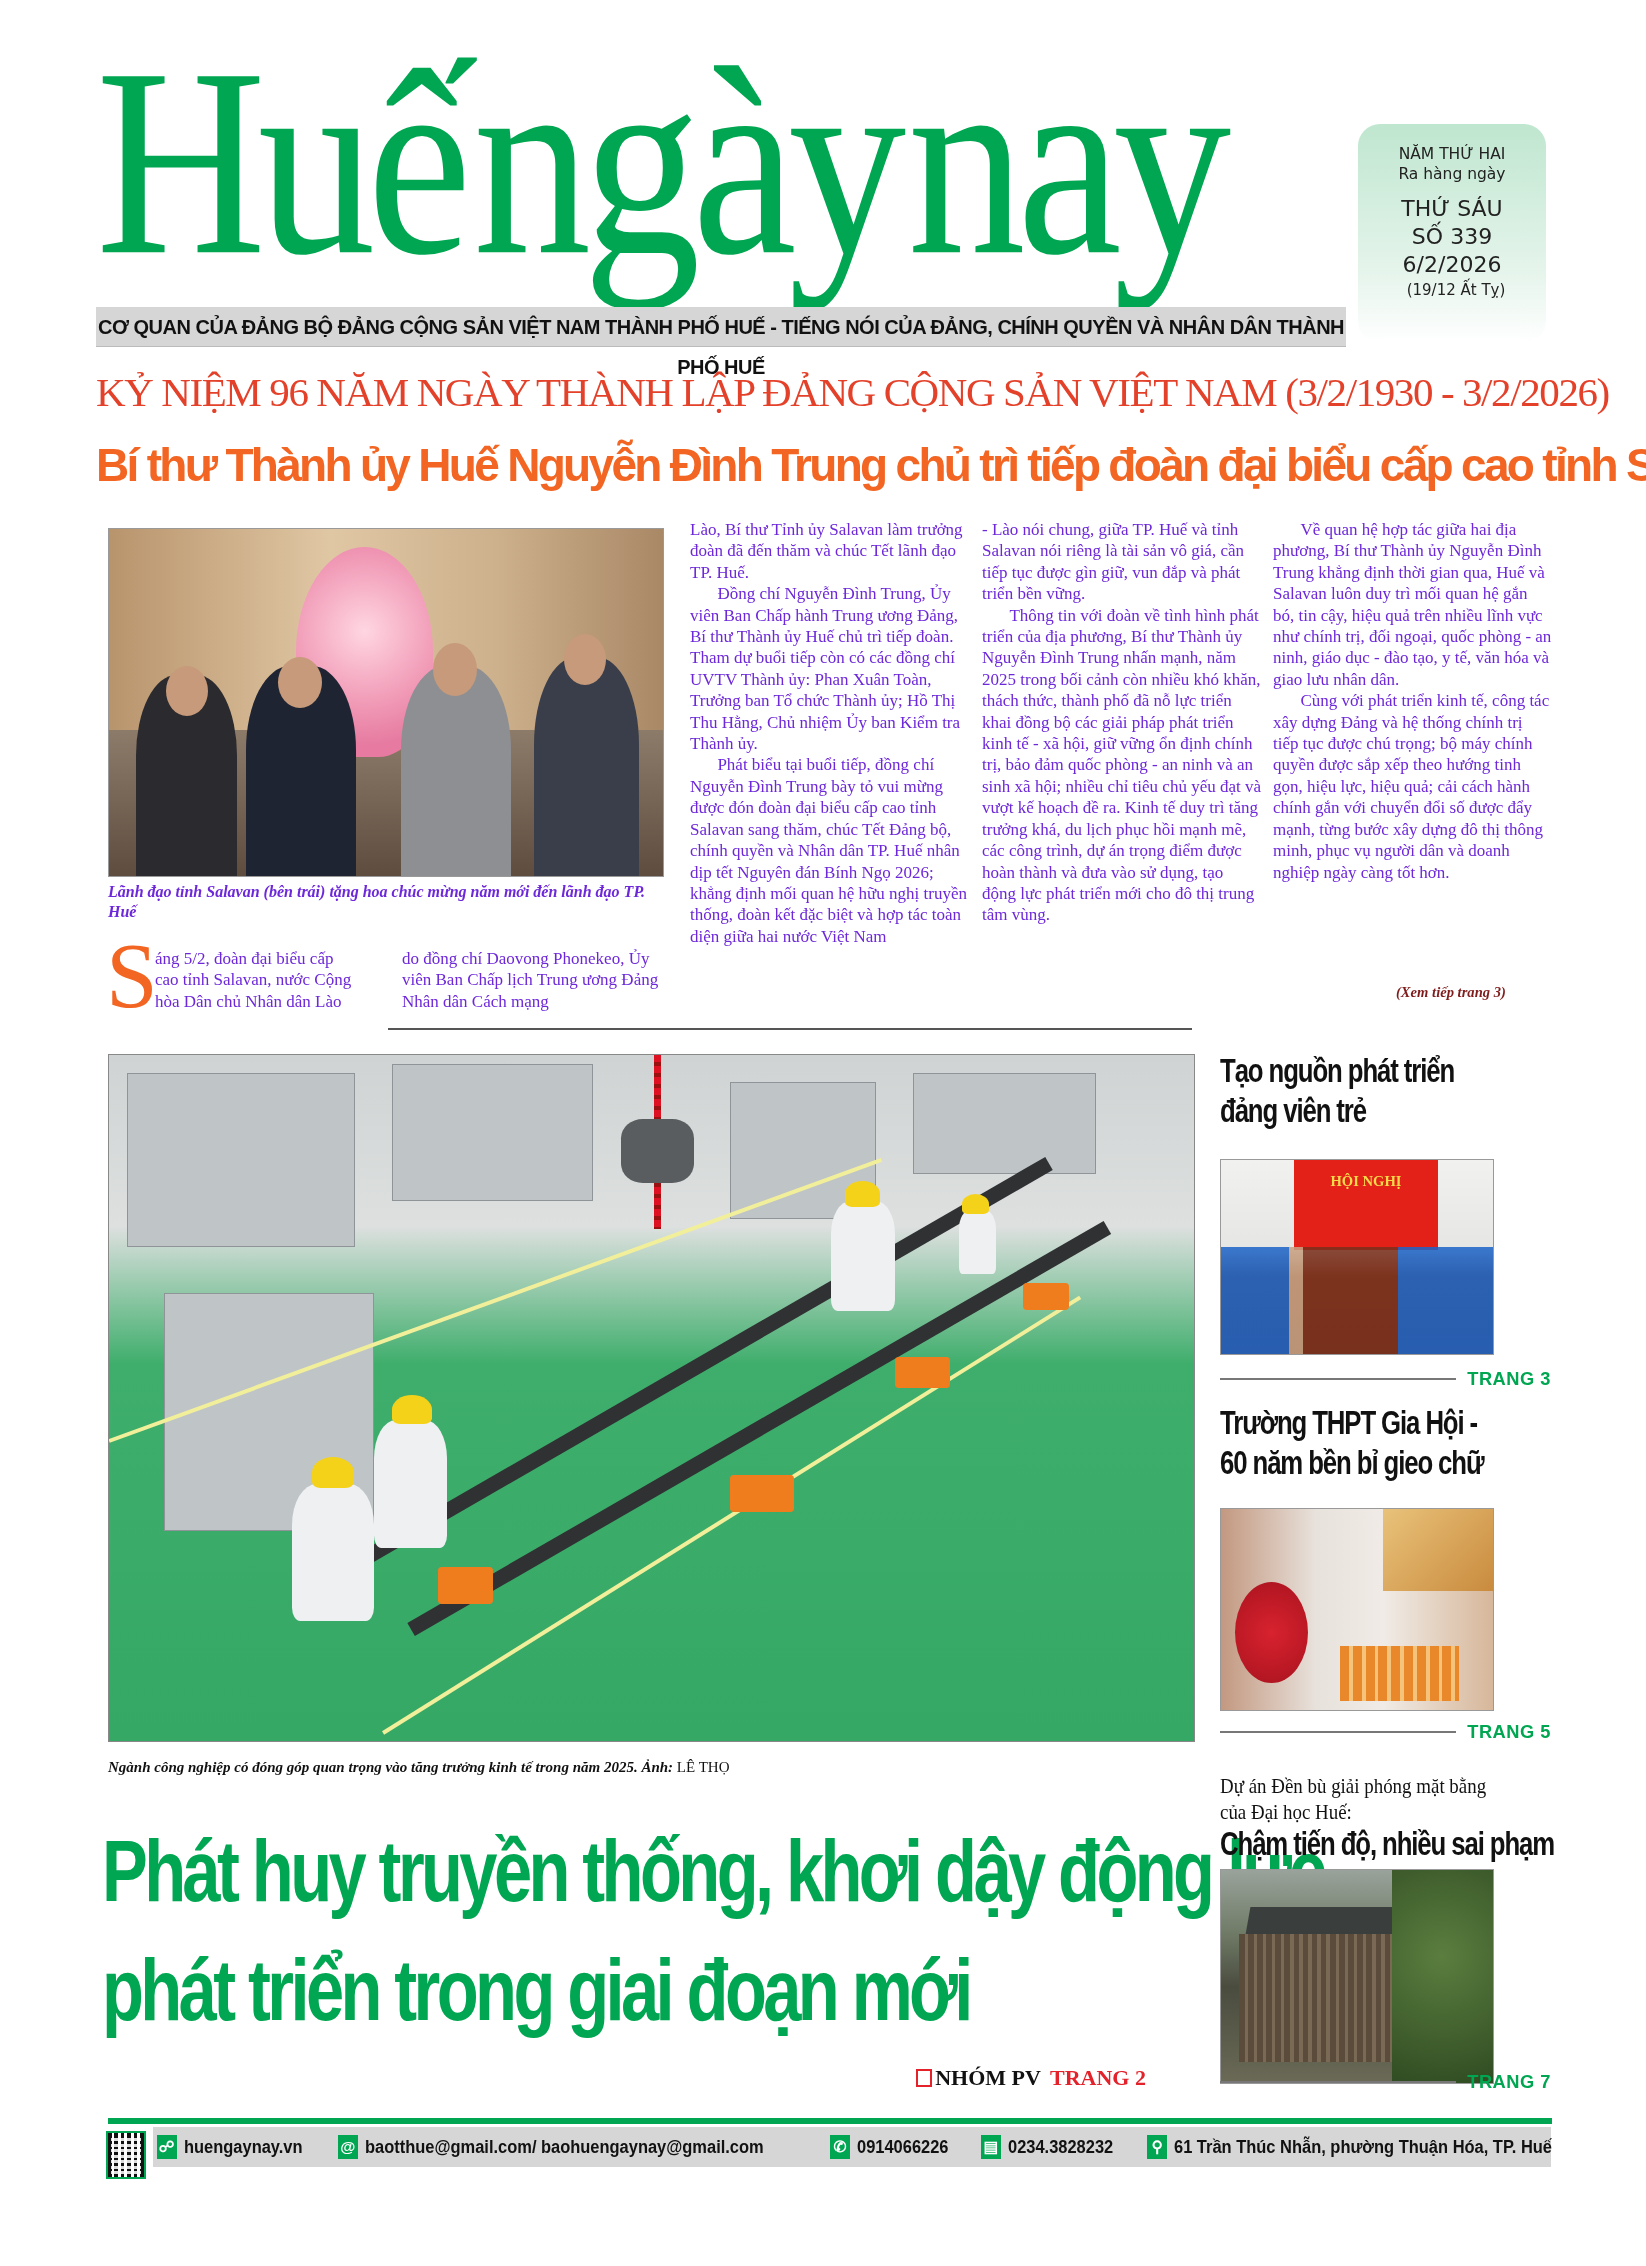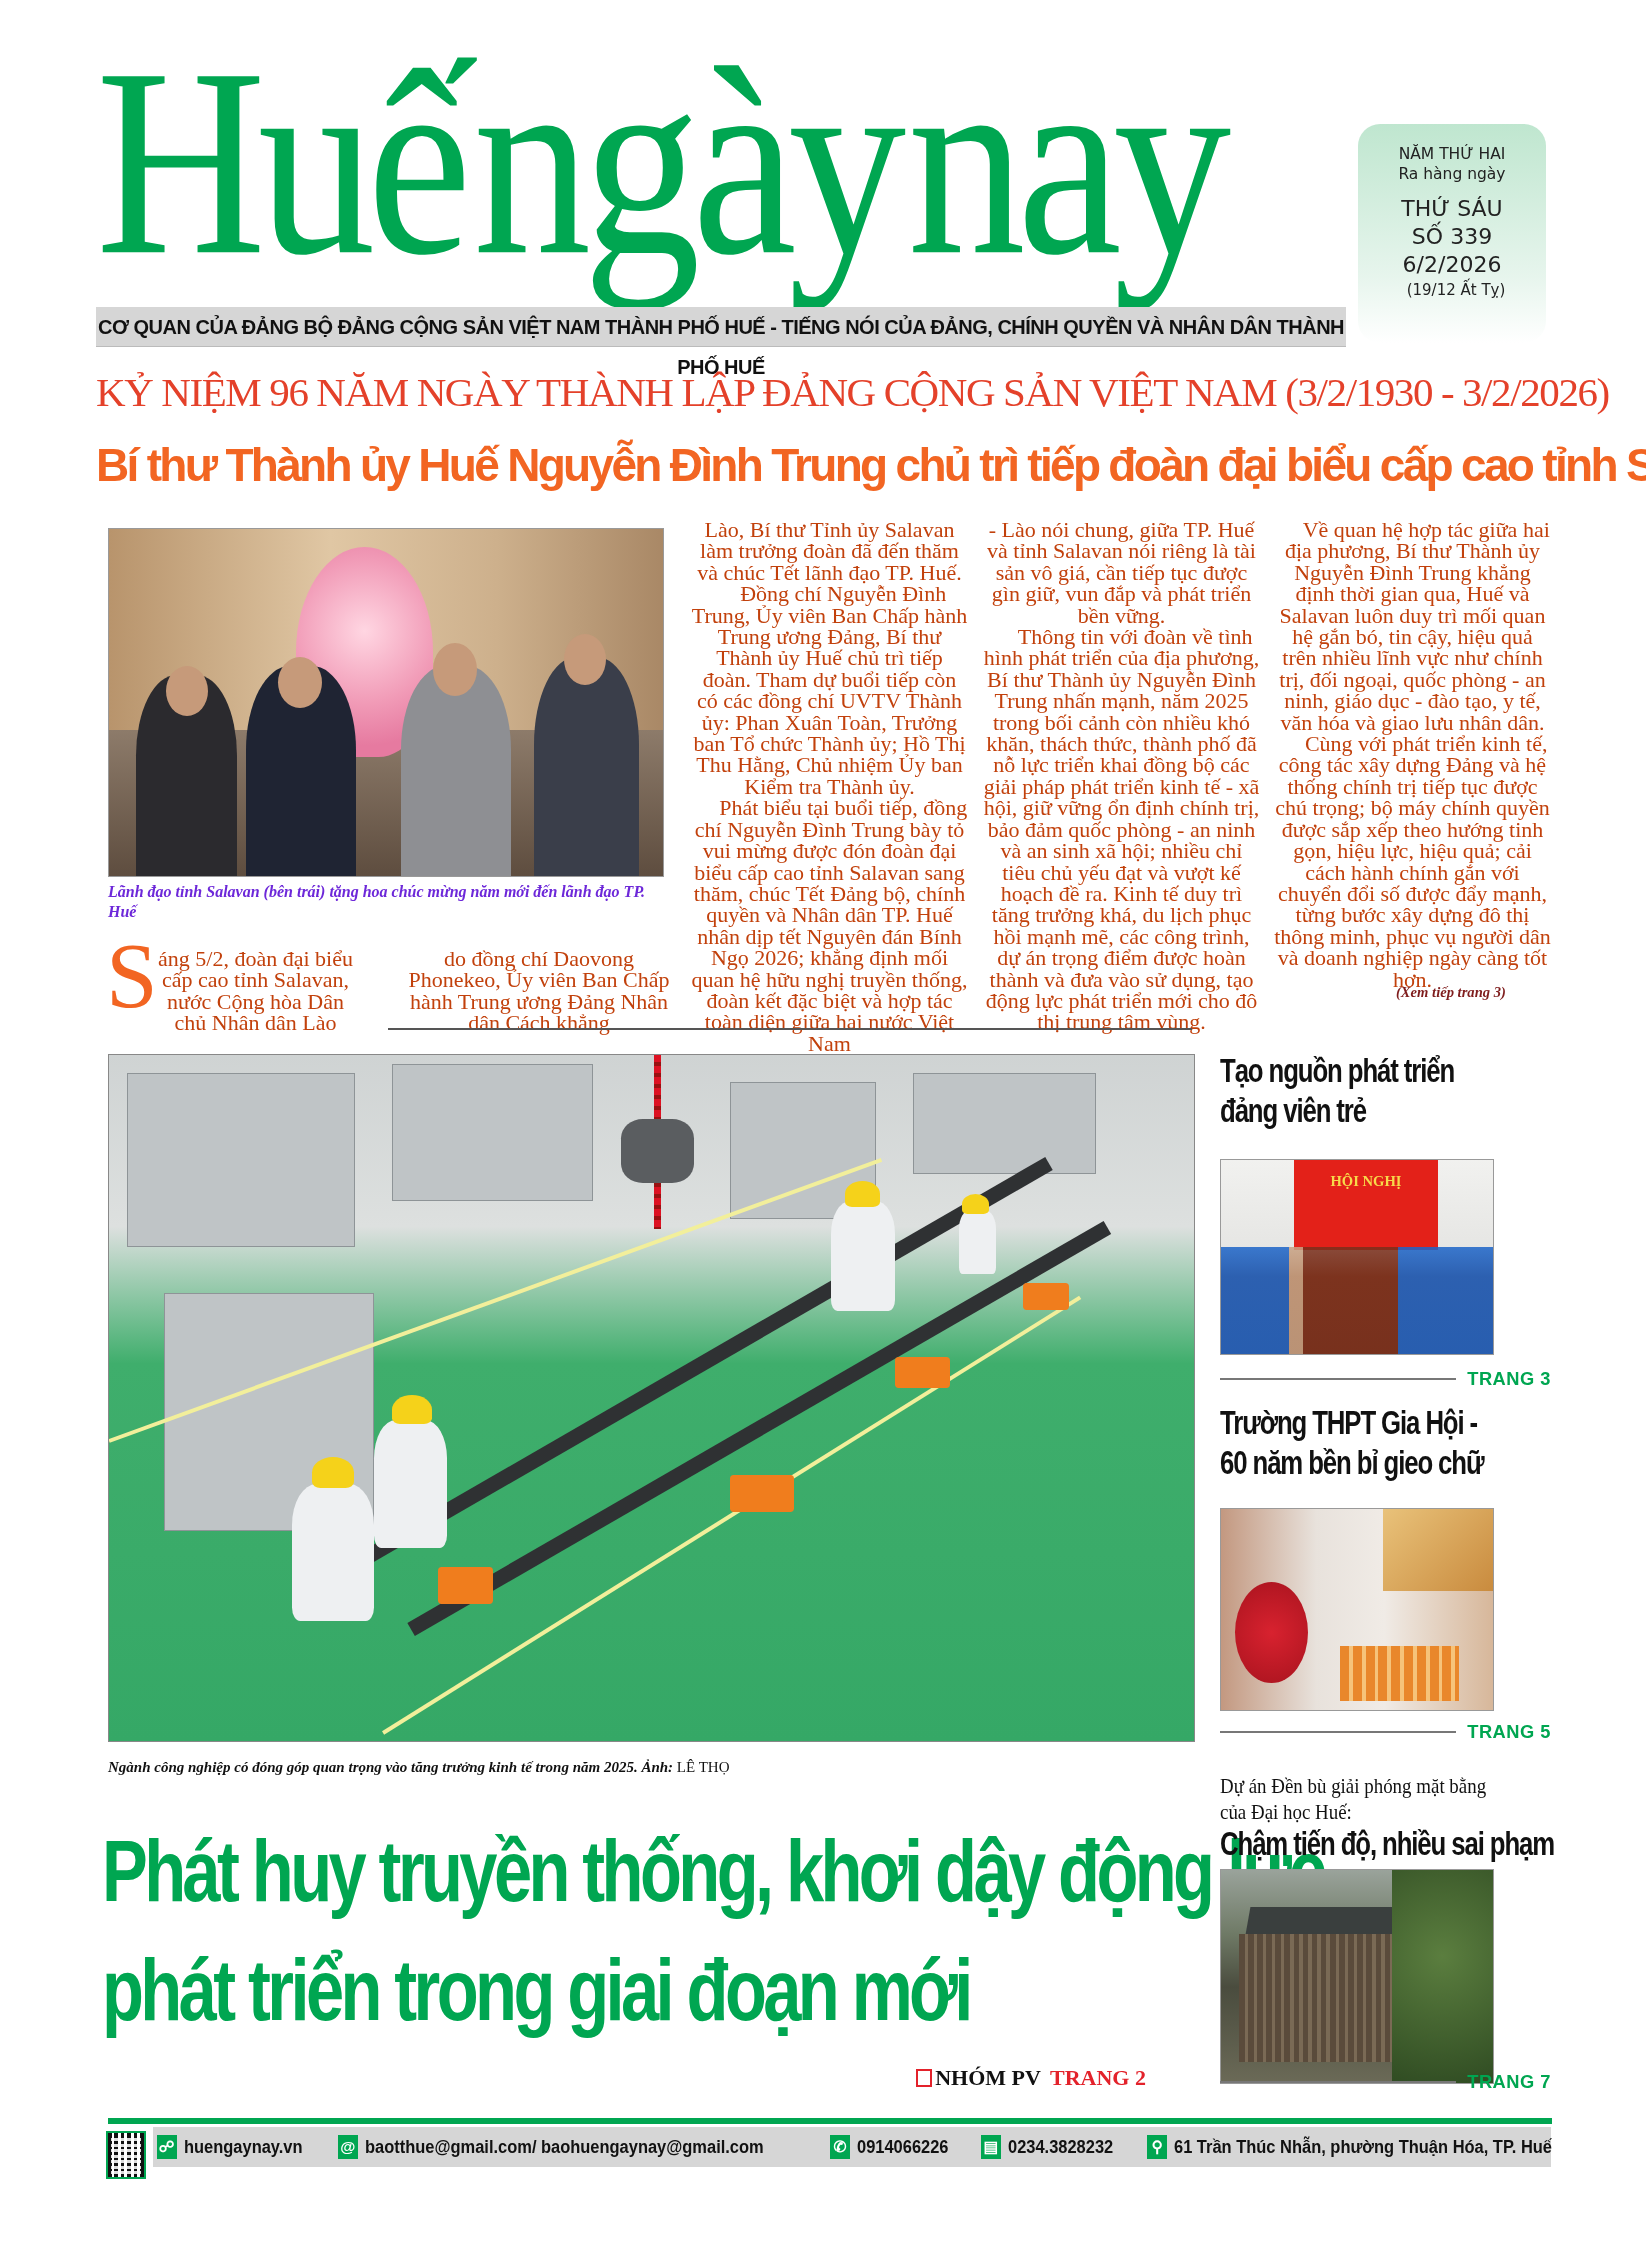--- a/index.html
+++ b/index.html
@@ -58,21 +58,21 @@
   .photo-top .bouquet { position: absolute; left: 187px; top: 18.3px; width: 137px; height: 210px; border-radius: 50% 50% 40% 40%; background: radial-gradient(circle at 50% 40%, #ffd6e2, #f19bb7 50%, #e67aa0 80%); }
   .photo-top .person { position: absolute; bottom: 0; border-radius: 40% 40% 0 0; background: #1d2330; }
   .photo-top .head { position: absolute; border-radius: 50%; background: #c69a7a; }
   .caption-top {
     position: absolute; left: 108px; top: 882px; width: 559px;
     font-family: "Liberation Serif", serif; font-style: italic; font-weight: bold;
     font-size: 16px; line-height: 20px; color: #6d28d9;
   }
   .body-col {
     position: absolute; font-family: "Liberation Serif", serif;
-    font-size: 22px; line-height: 21.4px; color: #c2410c; text-align: center;
+    font-size: 17px; line-height: 21.4px; color: #6d28d9; text-align: left;
   }
   .body-col p { text-indent: 0; }
   .body-col p.indent { text-indent: 27.4px; }
   .dropcap {
     position: absolute; left: 106px; top: 939px; font-family: "Liberation Serif", serif;
     color: #f26522; font-size: 93px; line-height: 73px;
   }
   .see-more {
     position: absolute; left: 1396px; top: 984px; font-family: "Liberation Serif", serif;
     font-style: italic; font-weight: bold; font-size: 14.6px; color: #7f1d1d;
@@ -204,21 +204,21 @@
   <div class="person" style="left:425px;width:105px;height:219px;background:#3a3e4a;"></div>
   <div class="head" style="left:455px;top:105px;width:42px;height:51px;"></div>
 </div>
 <div class="caption-top">Lãnh đạo tỉnh Salavan (bên trái) tặng hoa chúc mừng năm mới đến lãnh đạo TP. Huế</div>
 
 <div class="dropcap">S</div>
 <div class="body-col" style="left:155px; top:948px; width:201px;">
   <p>áng 5/2, đoàn đại biểu cấp cao tỉnh Salavan, nước Cộng hòa Dân chủ Nhân dân Lào</p>
 </div>
 <div class="body-col" style="left:402px; top:948px; width:274px;">
-  <p>do đồng chí Daovong Phonekeo, Ủy viên Ban Chấp hành Trung ương Đảng Nhân dân Cách khẳng</p>
+  <p>do đồng chí Daovong Phonekeo, Ủy viên Ban Chấp lịch Trung ương Đảng Nhân dân Cách mạng</p>
 </div>
 <div class="body-col" style="left:690px; top:519px; width:279px;">
   <p>Lào, Bí thư Tỉnh ủy Salavan làm trưởng đoàn đã đến thăm và chúc Tết lãnh đạo TP. Huế.</p>
   <p class="indent">Đồng chí Nguyễn Đình Trung, Ủy viên Ban Chấp hành Trung ương Đảng, Bí thư Thành ủy Huế chủ trì tiếp đoàn. Tham dự buổi tiếp còn có các đồng chí UVTV Thành ủy: Phan Xuân Toàn, Trưởng ban Tổ chức Thành ủy; Hồ Thị Thu Hằng, Chủ nhiệm Ủy ban Kiểm tra Thành ủy.</p>
   <p class="indent">Phát biểu tại buổi tiếp, đồng chí Nguyễn Đình Trung bày tỏ vui mừng được đón đoàn đại biểu cấp cao tỉnh Salavan sang thăm, chúc Tết Đảng bộ, chính quyền và Nhân dân TP. Huế nhân dịp tết Nguyên đán Bính Ngọ 2026; khẳng định mối quan hệ hữu nghị truyền thống, đoàn kết đặc biệt và hợp tác toàn diện giữa hai nước Việt Nam</p>
 </div>
 <div class="body-col" style="left:982px; top:519px; width:279px;">
   <p>- Lào nói chung, giữa TP. Huế và tỉnh Salavan nói riêng là tài sản vô giá, cần tiếp tục được gìn giữ, vun đắp và phát triển bền vững.</p>
   <p class="indent">Thông tin với đoàn về tình hình phát triển của địa phương, Bí thư Thành ủy Nguyễn Đình Trung nhấn mạnh, năm 2025 trong bối cảnh còn nhiều khó khăn, thách thức, thành phố đã nỗ lực triển khai đồng bộ các giải pháp phát triển kinh tế - xã hội, giữ vững ổn định chính trị, bảo đảm quốc phòng - an ninh và an sinh xã hội; nhiều chỉ tiêu chủ yếu đạt và vượt kế hoạch đề ra. Kinh tế duy trì tăng trưởng khá, du lịch phục hồi mạnh mẽ, các công trình, dự án trọng điểm được hoàn thành và đưa vào sử dụng, tạo động lực phát triển mới cho đô thị trung tâm vùng.</p>
 </div>

